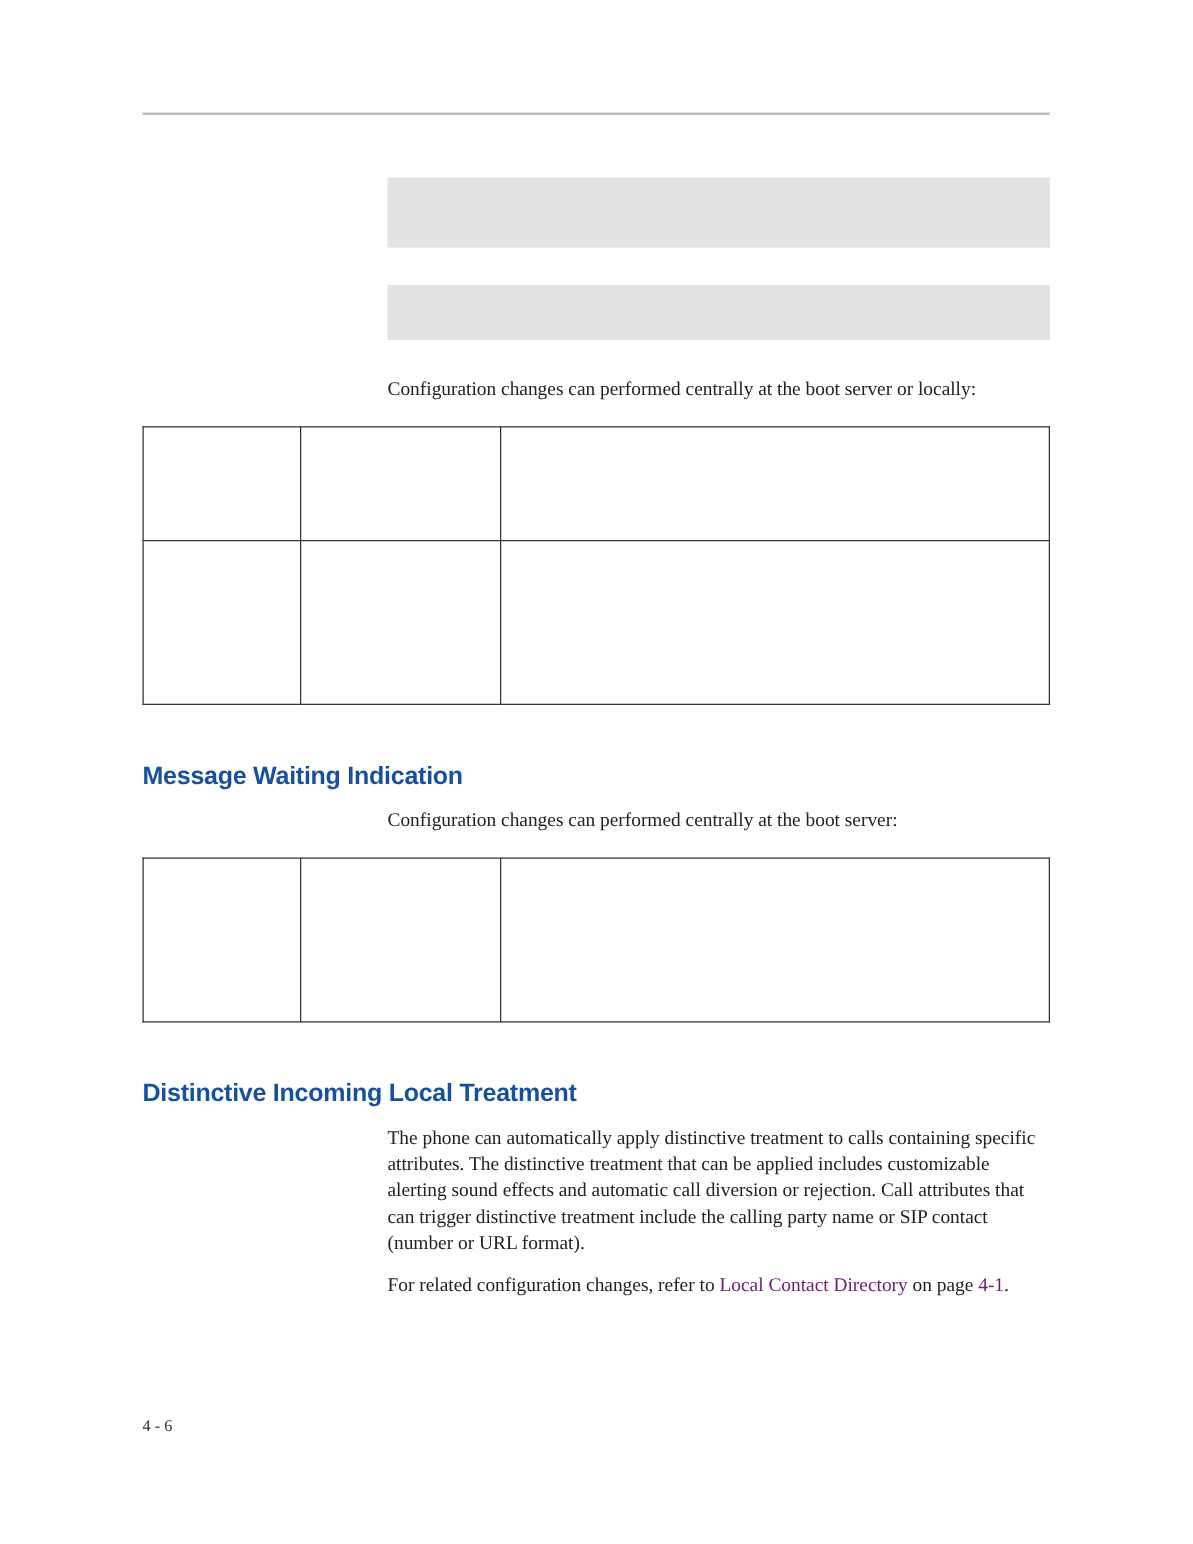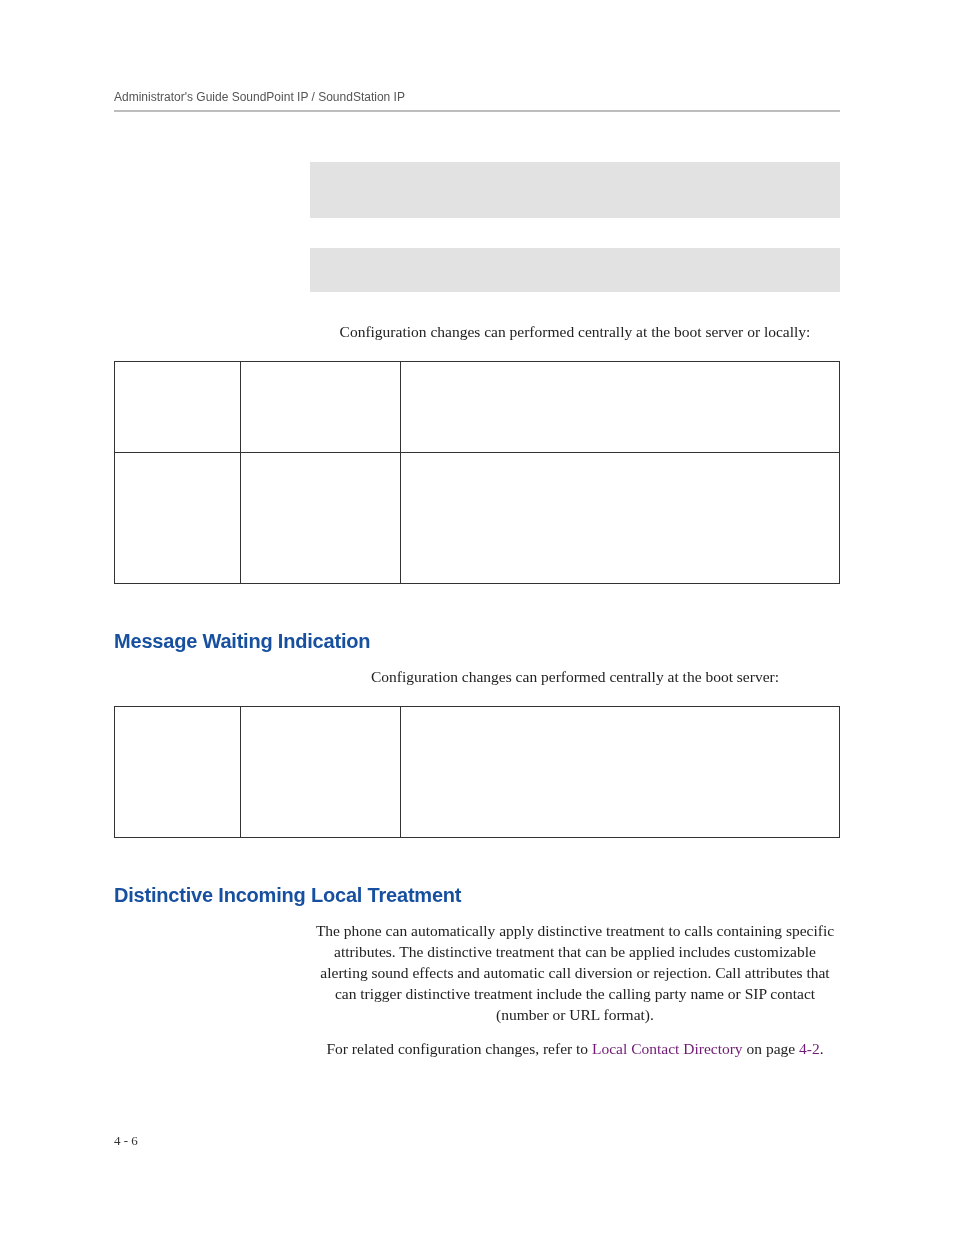--- a/index.html
+++ b/index.html
@@ -33,21 +33,20 @@
   .greybox {
     background: #e2e2e2;
     height: 56px;
     margin-bottom: 30px;
   }
   .greybox + .greybox { height: 44px; }
   .body-text {
     font-size: 15.5px;
     line-height: 1.35;
     margin: 0 0 14px 0;
-    text-align: center;
   }
   table.config {
     width: 100%;
     border-collapse: collapse;
     margin: 18px 0 46px 0;
     table-layout: fixed;
   }
   table.config col.c1 { width: 126px; }
   table.config col.c2 { width: 160px; }
   table.config col.c3 { width: auto; }
@@ -78,21 +77,20 @@
     font-size: 13px;
     color: #333;
     font-family: "Palatino Linotype", Palatino, Georgia, serif;
   }
 </style>
 </head>
 <body>
 
 <div class="page">
 
-  <div class="running-header">Administrator's Guide SoundPoint IP / SoundStation IP</div>
   <hr class="header-rule">
 
   <div class="content-col">
     <div class="greybox"></div>
     <div class="greybox"></div>
     <p class="body-text">Configuration changes can performed centrally at the boot server or locally:</p>
   </div>
 
   <table class="config t1">
     <colgroup>
@@ -131,18 +129,18 @@
       <td></td>
       <td></td>
     </tr>
   </tbody>
     </table>
 
   <h2 class="section">Distinctive Incoming Local Treatment</h2>
   <div class="content-col">
     <p class="body-text">The phone can automatically apply distinctive treatment to calls containing specific attributes. The distinctive treatment that can be applied includes customizable alerting sound effects and automatic call diversion or rejection. Call attributes that can trigger distinctive treatment include the calling party name or SIP contact (number or URL format).</p>
     <p class="body-text">
-      <span>For related configuration changes, refer to </span><a href="#" class="link">Local Contact Directory</a><span> on page </span><a href="#" class="link">4-2</a><span>.</span>
+      <span>For related configuration changes, refer to </span><a href="#" class="link">Local Contact Directory</a><span> on page </span><a href="#" class="link">4-1</a><span>.</span>
     </p>
   </div>
 
   <div class="page-number">4 - 6</div>
 </div>
 
 </body></html>

